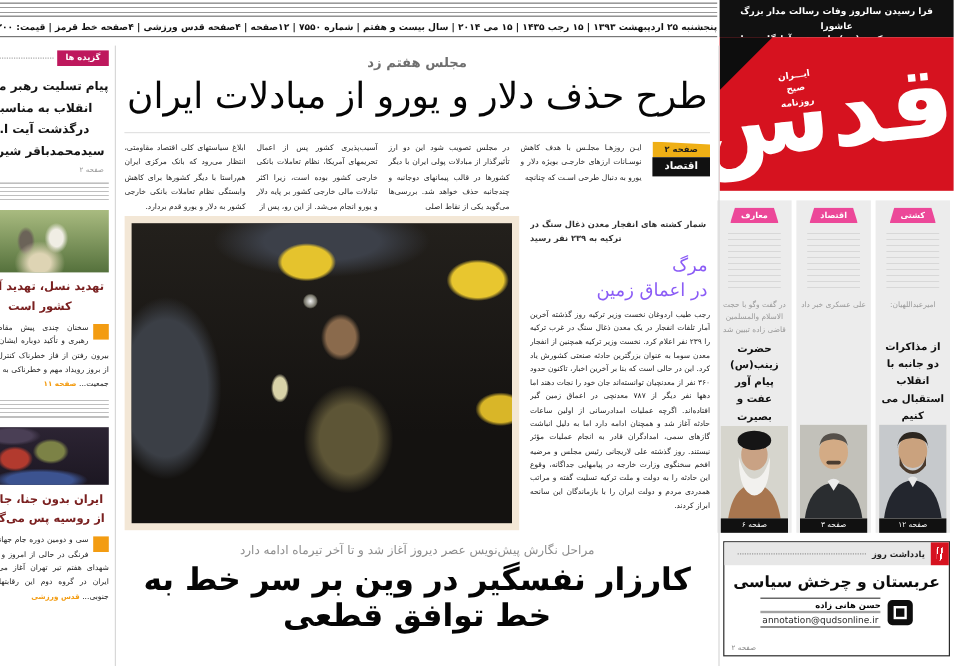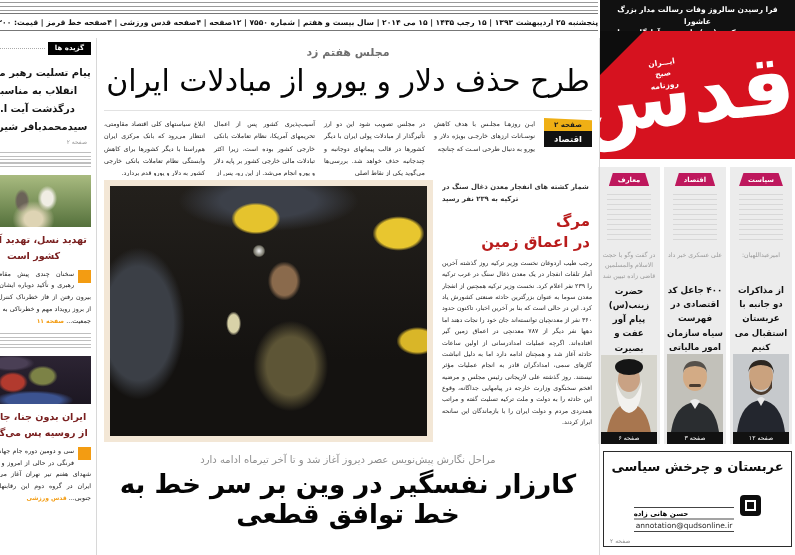--- a/index.html
+++ b/index.html
@@ -25,21 +25,21 @@
     letter-spacing:-4px;
   }
   .tagline {
     position:absolute; top:26px; right:118px; color:#fff; font-size:7.5px;
     line-height:1.5; text-align:center; transform:rotate(-8deg); white-space:pre-line;
     z-index:2; font-weight:bold;
   }
   .side-sections { display:flex; flex-direction:row; gap:4px; padding:8px 3px 0; height:285px; }
   .side-colbox { flex:1; background:#ececec; display:flex; flex-direction:column; align-items:center; padding:6px 3px 0; }
   .side-badge {
-    background:#be185d; color:#fff; font-size:6.8px; font-weight:bold;
+    background:#ec4899; color:#fff; font-size:6.8px; font-weight:bold;
     padding:3px 9px 2px; clip-path:polygon(10% 0,90% 0,100% 100%,0 100%);
     margin-bottom:4px; white-space:nowrap;
   }
   .ghostlines { width:80%; height:50px;
     background:repeating-linear-gradient(to bottom,#d8d8d8 0 1px, transparent 1px 5px); margin:4px 0 6px; }
   .side-kicker { font-size:6.2px; color:#9a9a9a; text-align:center; line-height:1.7; min-height:30px; }
   .side-title { font-size:8.6px; font-weight:bold; color:#101010; text-align:center; line-height:1.65; margin-top:3px; }
   .side-spacer { flex:1; }
   .portrait { width:56px; height:78px; overflow:hidden; background:#cfcfcb; }
   .portrait svg { display:block; }
@@ -49,21 +49,21 @@
   .note-header { display:flex; align-items:center; background:#e7e7e7; height:19px; padding-left:6px; }
   .note-icon { width:15px; height:19px; background:#d6121f; margin-left:5px; position:relative; flex:0 0 15px;}
   .note-icon::before { content:""; position:absolute; inset:4px 5px; background:
       repeating-linear-gradient(100deg,#fff 0 1.5px, transparent 1.5px 4px); }
   .note-label { font-size:7px; font-weight:bold; color:#222; white-space:nowrap; }
   .note-dots { flex:1; border-top:1px dotted #9a9a9a; margin:0 5px; }
   .note-title { font-size:13px; font-weight:bold; text-align:center; color:#0d0d0d; margin-top:7px; }
   .note-byline { display:flex; align-items:center; justify-content:center; gap:6px; margin-top:5px; }
   .note-sqlogo { width:21px; height:21px; background:#0d0d0d; border-radius:4px; position:relative; }
   .note-sqlogo::before { content:""; position:absolute; inset:5px; border:2px solid #fff; }
-  .note-meta { text-align:left;margin-top:28px; }
+  .note-meta { text-align:right; }
   .note-author { font-size:7px; font-weight:bold; border-top:1px solid #444; padding-top:2px; }
   .note-email { font-size:7.5px; color:#2a2a2a; border-top:2px solid #a3a3a3; border-bottom:1px solid #444; padding:1px 2px; direction:ltr; }
   .note-page { position:absolute; left:6px; bottom:2px; font-size:6px; color:#8a8a8a; }
   
   .left-part { flex:1; display:flex; flex-direction:column; }
   .top-bar { height:38px; padding-top:2px; }
   .top-lines { height:9px; margin:0 2px;
     background:repeating-linear-gradient(to bottom,#9a9a9a 0 1px, transparent 1px 4px); }
   .date-line { border-top:1px solid #777; border-bottom:1px solid #777; margin:2px 2px 0;
     font-size:7.6px; font-weight:bold; color:#111; text-align:center; padding:4px 0 3px; white-space:nowrap; overflow:hidden; }
@@ -73,21 +73,21 @@
   .lead-headline { text-align:center; color:#050505; font-weight:normal; font-size:30px; line-height:1.3; margin-top:2px; letter-spacing:-1px; }
   .intro-row { display:flex; gap:9px; margin-top:10px; border-top:1px solid #e2e2e2; padding-top:7px; height:66px; overflow:hidden; }
   .lead-badge { flex:0 0 48px; align-self:flex-start; }
   .badge-page { background:#efaf15; color:#1b1b1b; font-size:7px; font-weight:bold; text-align:center; padding:3px 0 2px;
     clip-path:polygon(0 0,100% 18%,100% 100%,0 100%); }
   .badge-section { background:#111; color:#fff; font-size:8.5px; font-weight:bold; text-align:center; padding:3px 0; }
   .intro-col { flex:1; font-size:6.3px; line-height:1.95; text-align:justify; color:#1d1d1d; }
   .photo-row { display:flex; gap:9px; margin-top:4px; height:262px; overflow:hidden; }
   .mine-article { flex:0 0 150px; overflow:hidden; }
   .mine-kicker { font-size:6.9px; font-weight:bold; color:#333; text-align:left; line-height:1.7; margin-top:2px; }
-  .mine-headline { font-size:15px; font-weight:bold; color:#b91c1c; text-align:right; line-height:1.35; margin:6px 2px 5px; white-space:pre-line; }
+  .mine-headline { font-size:15px; font-weight:normal; color:#8b5cf6; text-align:right; line-height:1.35; margin:6px 2px 5px; white-space:pre-line; }
   .mine-body { font-size:6.25px; line-height:1.82; text-align:justify; color:#1d1d1d; }
   .mine-photo { flex:1; background:#f3e7d6; padding:6px; }
   .photo-inner { width:100%; height:100%; background:
       radial-gradient(circle 9px at 47% 26%, rgba(255,255,255,0.95), rgba(255,255,230,0.4) 55%, transparent 70%),
       radial-gradient(ellipse 34px 22px at 46% 13%, #e5c32d 60%, transparent 72%),
       radial-gradient(ellipse 36px 24px at 91% 19%, #e8c62f 60%, transparent 72%),
       radial-gradient(ellipse 30px 20px at 97% 62%, #d9b628 55%, transparent 70%),
       radial-gradient(ellipse 22px 26px at 55% 38%, #8a6a4c 55%, transparent 75%),
       radial-gradient(ellipse 48px 58px at 57% 72%, #5d5536 50%, transparent 78%),
       radial-gradient(ellipse 10px 16px at 39% 55%, #d8d2a8 55%, transparent 75%),
@@ -95,21 +95,21 @@
       radial-gradient(ellipse 120px 40px at 50% 6%, #3c4049 40%, transparent 75%),
       linear-gradient(#23201c, #141210 70%);
   }
   .vienna { text-align:center; margin-top:12px; }
   .vienna-kicker { color:#8d8d8d; font-weight:normal; font-size:10px; }
   .vienna-headline { color:#050505; font-weight:bold; font-size:26px; letter-spacing:-1px; margin-top:4px; }
   
   .left-rail { flex:1; padding:4px 5px 0; overflow:hidden; }
   .rail-head { display:flex; align-items:center; gap:3px; }
   .rail-dots { flex:1; border-top:1px dotted #aaa; }
-  .rail-badge { background:#000000; color:#fff; font-size:7px; font-weight:bold; padding:2px 7px 3px; }
+  .rail-badge { background:#be185d; color:#fff; font-size:7px; font-weight:bold; padding:2px 7px 3px; }
   .rail-title { font-size:10px; font-weight:bold; color:#141414; text-align:center; line-height:1.8; margin-top:9px; }
   .page-note { font-size:6px; color:#999; margin:2px 4px 0; }
   .sep-lines { height:17px; margin:7px 0 6px;
     background:repeating-linear-gradient(to bottom,#bfbfbf 0 1px, transparent 1px 3.5px); }
   .rail-photo1 { height:52px; background:
       radial-gradient(ellipse 30px 26px at 50% 85%, #ded4b4 30%, transparent 70%),
       radial-gradient(ellipse 14px 18px at 62% 45%, #f0ede4 40%, transparent 70%),
       radial-gradient(ellipse 10px 16px at 40% 50%, #6b6358 50%, transparent 75%),
       linear-gradient(#a9bb80, #55713c); }
   .rail-photo2 { height:48px; background:
@@ -137,43 +137,42 @@
       <div class="tagline">ایـــران
 صبح
 روزنامه</div>
       <div class="logo">قدس</div>
       <div class="ribbon"></div>
     </div>
 
     <div class="side-sections">
 
       <div class="side-colbox">
-        <div class="side-badge">سیاست</div>
+        <div class="side-badge">کشتی</div>
         <div class="ghostlines"></div>
         <div class="side-kicker">امیرعبداللهیان:</div>
-        <div class="side-title">از مذاکرات دو جانبه با عربستان استقبال می کنیم</div>
+        <div class="side-title">از مذاکرات دو جانبه با انقلاب استقبال می کنیم</div>
         <div class="side-spacer"></div>
         <div class="portrait">
           <svg width="56" height="78" viewBox="0 0 56 78">
             <rect width="56" height="78" fill="#c6c9cc"></rect>
             <ellipse cx="28" cy="22" rx="12" ry="14" fill="#caa27e"></ellipse>
             <path d="M15 20 Q16 6 28 6 Q40 6 41 20 Q41 12 28 11 Q15 12 15 20Z" fill="#2c2620"></path>
             <path d="M17 26 Q20 38 28 38 Q36 38 39 26 L39 34 Q34 41 28 41 Q22 41 17 34Z" fill="#4b3a2c"></path>
             <path d="M4 78 Q8 48 28 46 Q48 48 52 78Z" fill="#23262e"></path>
             <path d="M24 45 L28 52 L32 45 Q30 43 28 43 Q26 43 24 45Z" fill="#e8e8e8"></path>
           </svg>
         </div>
         <div class="portrait-page">صفحه ۱۲</div>
       </div>
 
       <div class="side-colbox">
         <div class="side-badge">اقتصاد</div>
         <div class="ghostlines"></div>
         <div class="side-kicker">علی عسکری خبر داد</div>
-        <div class="side-title">۴۰۰ جاعل کد اقتصادی در فهرست سیاه سازمان امور مالیاتی</div>
         <div class="side-spacer"></div>
         <div class="portrait">
           <svg width="56" height="78" viewBox="0 0 56 78">
             <rect width="56" height="78" fill="#c2c1ba"></rect>
             <ellipse cx="28" cy="23" rx="12" ry="14" fill="#d3ab85"></ellipse>
             <path d="M16 19 Q17 7 28 7 Q39 7 40 19 Q40 13 28 12 Q16 13 16 19Z" fill="#55504a"></path>
             <rect x="22" y="30" width="12" height="3" rx="1.5" fill="#4a3c30"></rect>
             <path d="M4 78 Q8 50 28 48 Q48 50 52 78Z" fill="#2a2d30"></path>
             <path d="M23 47 L28 55 L33 47 Q30 45 28 45 Q26 45 23 47Z" fill="#ececec"></path>
           </svg>
@@ -194,20 +193,25 @@
             <ellipse cx="28" cy="24" rx="11" ry="13" fill="#c9a284"></ellipse>
             <ellipse cx="28" cy="12" rx="14" ry="8" fill="#151515"></ellipse>
             <path d="M15 26 Q15 56 28 58 Q41 56 41 26 Q36 44 28 44 Q20 44 15 26Z" fill="#f2f1ee"></path>
           </svg>
         </div>
         <div class="portrait-page">صفحه ۶</div>
       </div>
     </div>
 
     <div class="note-box">
+      <div class="note-header">
+        <span class="note-icon"></span>
+        <span class="note-label">یادداشت روز</span>
+        <span class="note-dots"></span>
+      </div>
       <div class="note-title">عربستان و چرخش سیاسی</div>
       <div class="note-byline">
         <div class="note-sqlogo"></div>
         <div class="note-meta">
           <div class="note-author">حسن هانی زاده</div>
           <div class="note-email">annotation@qudsonline.ir</div>
         </div>
       </div>
       <div class="note-page">صفحه ۲</div>
     </div>

